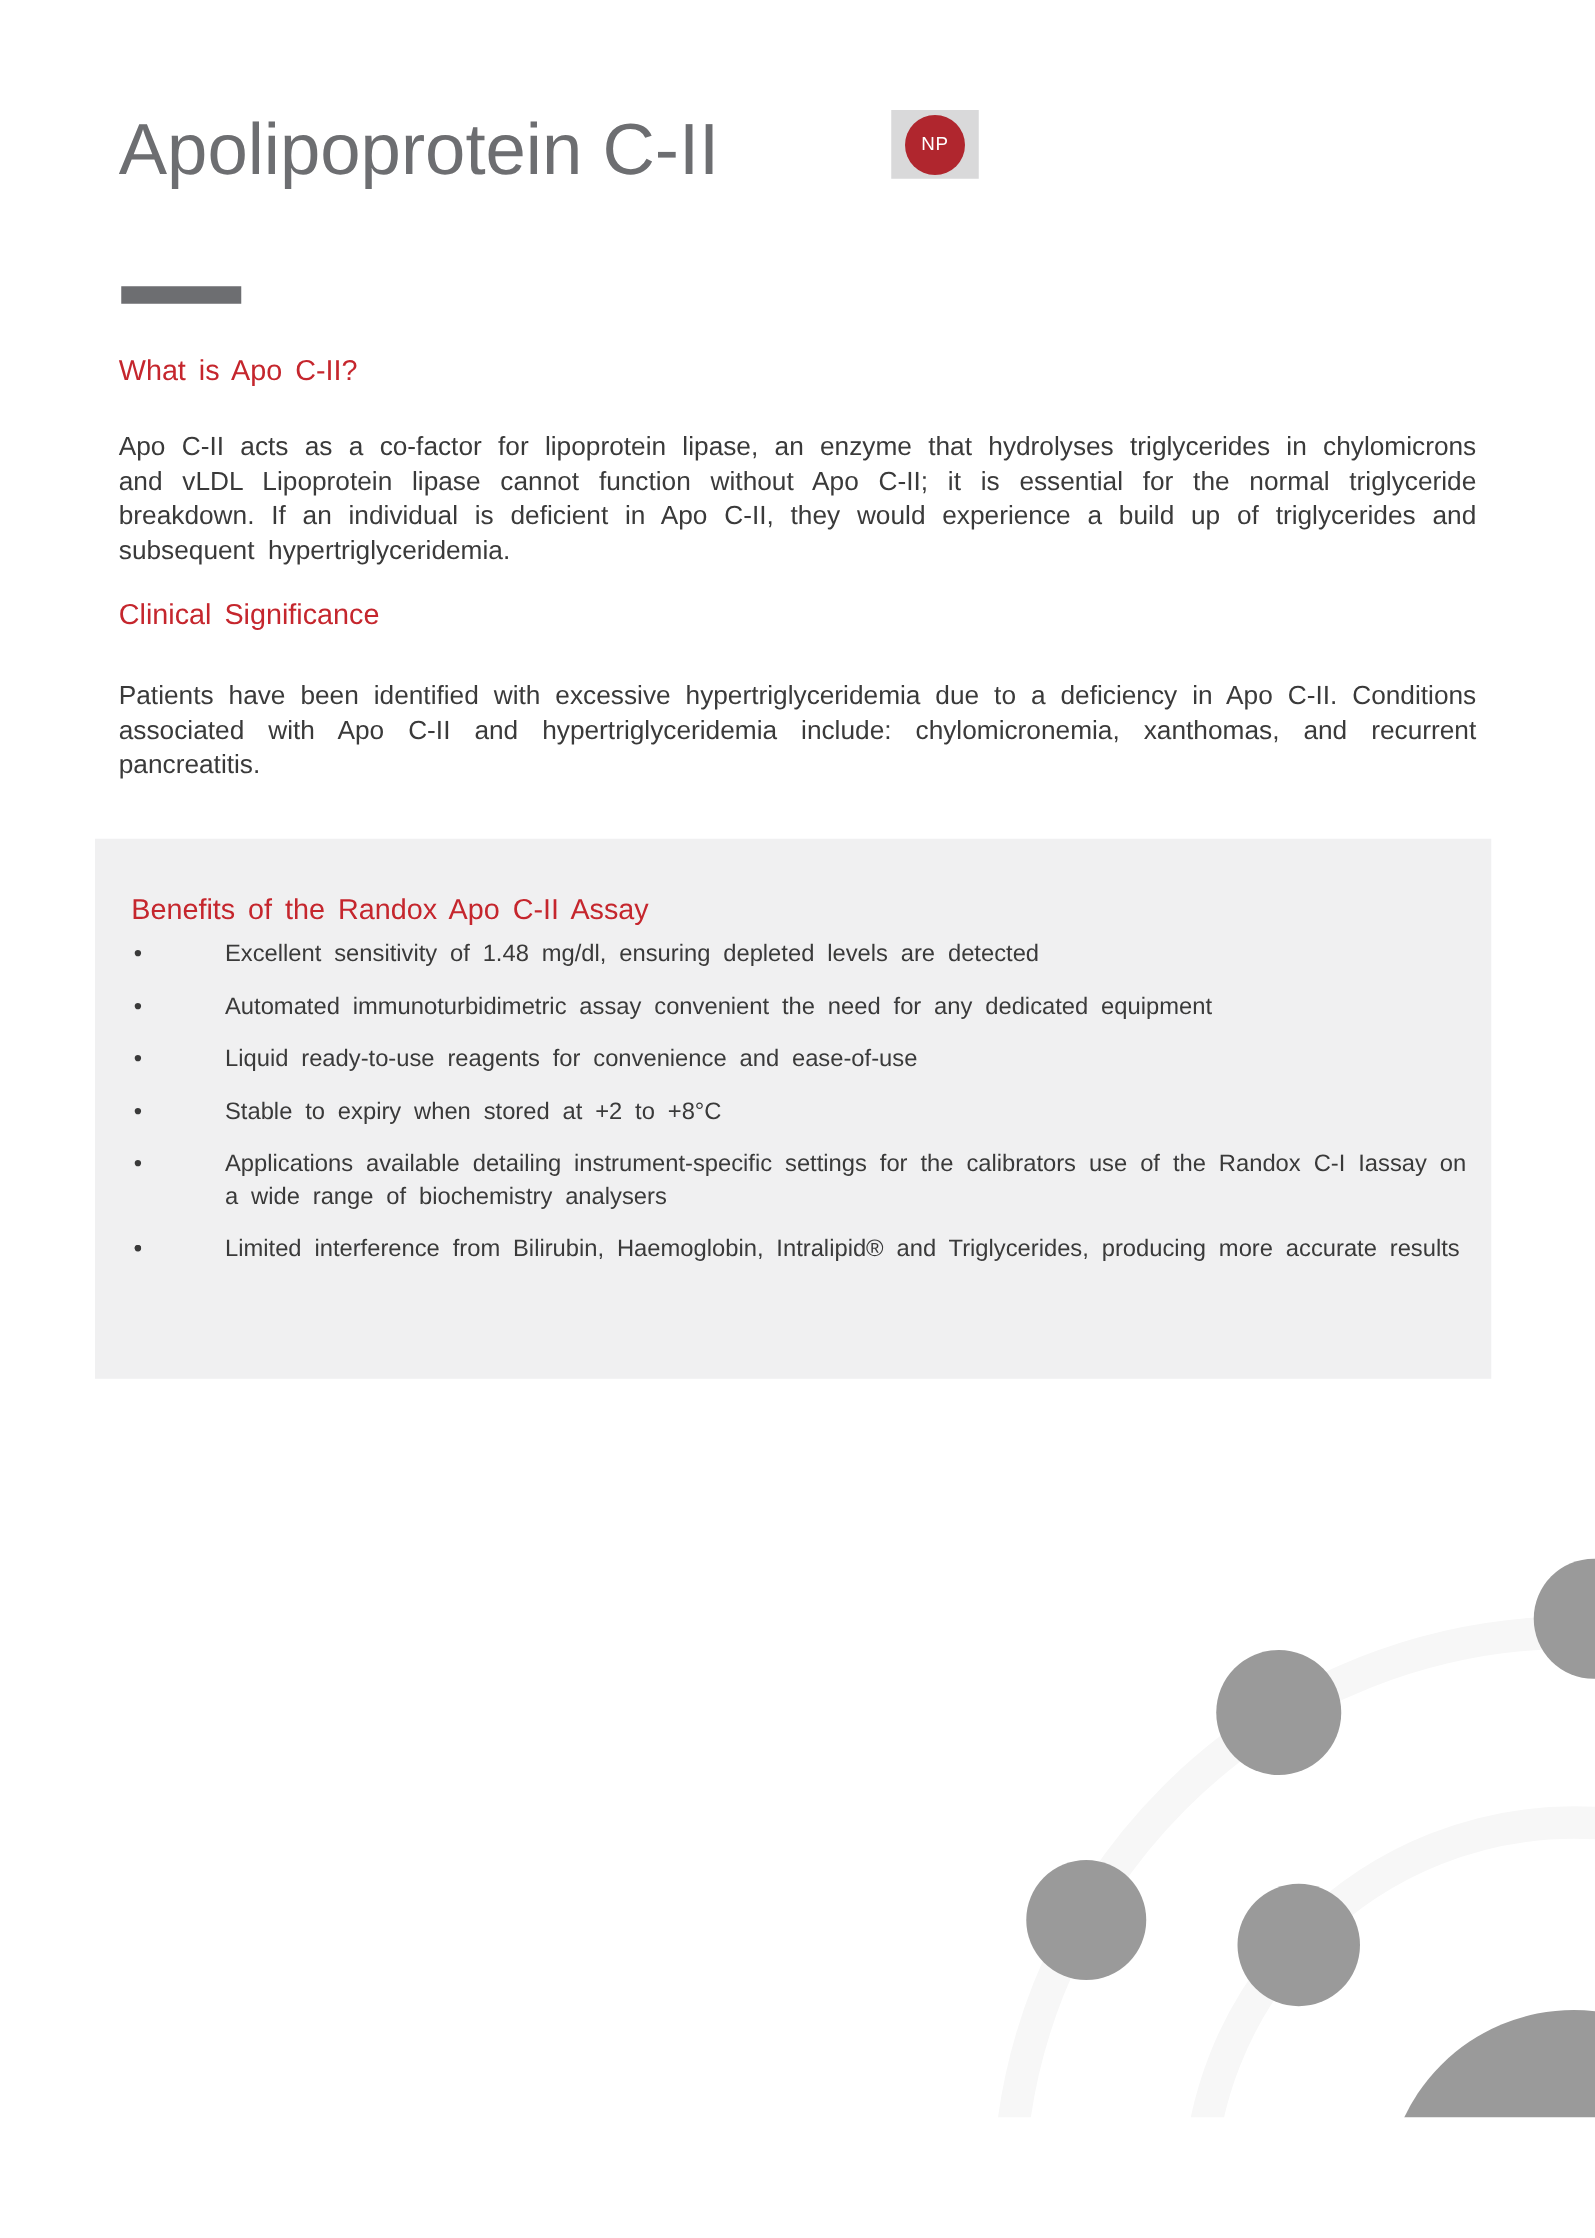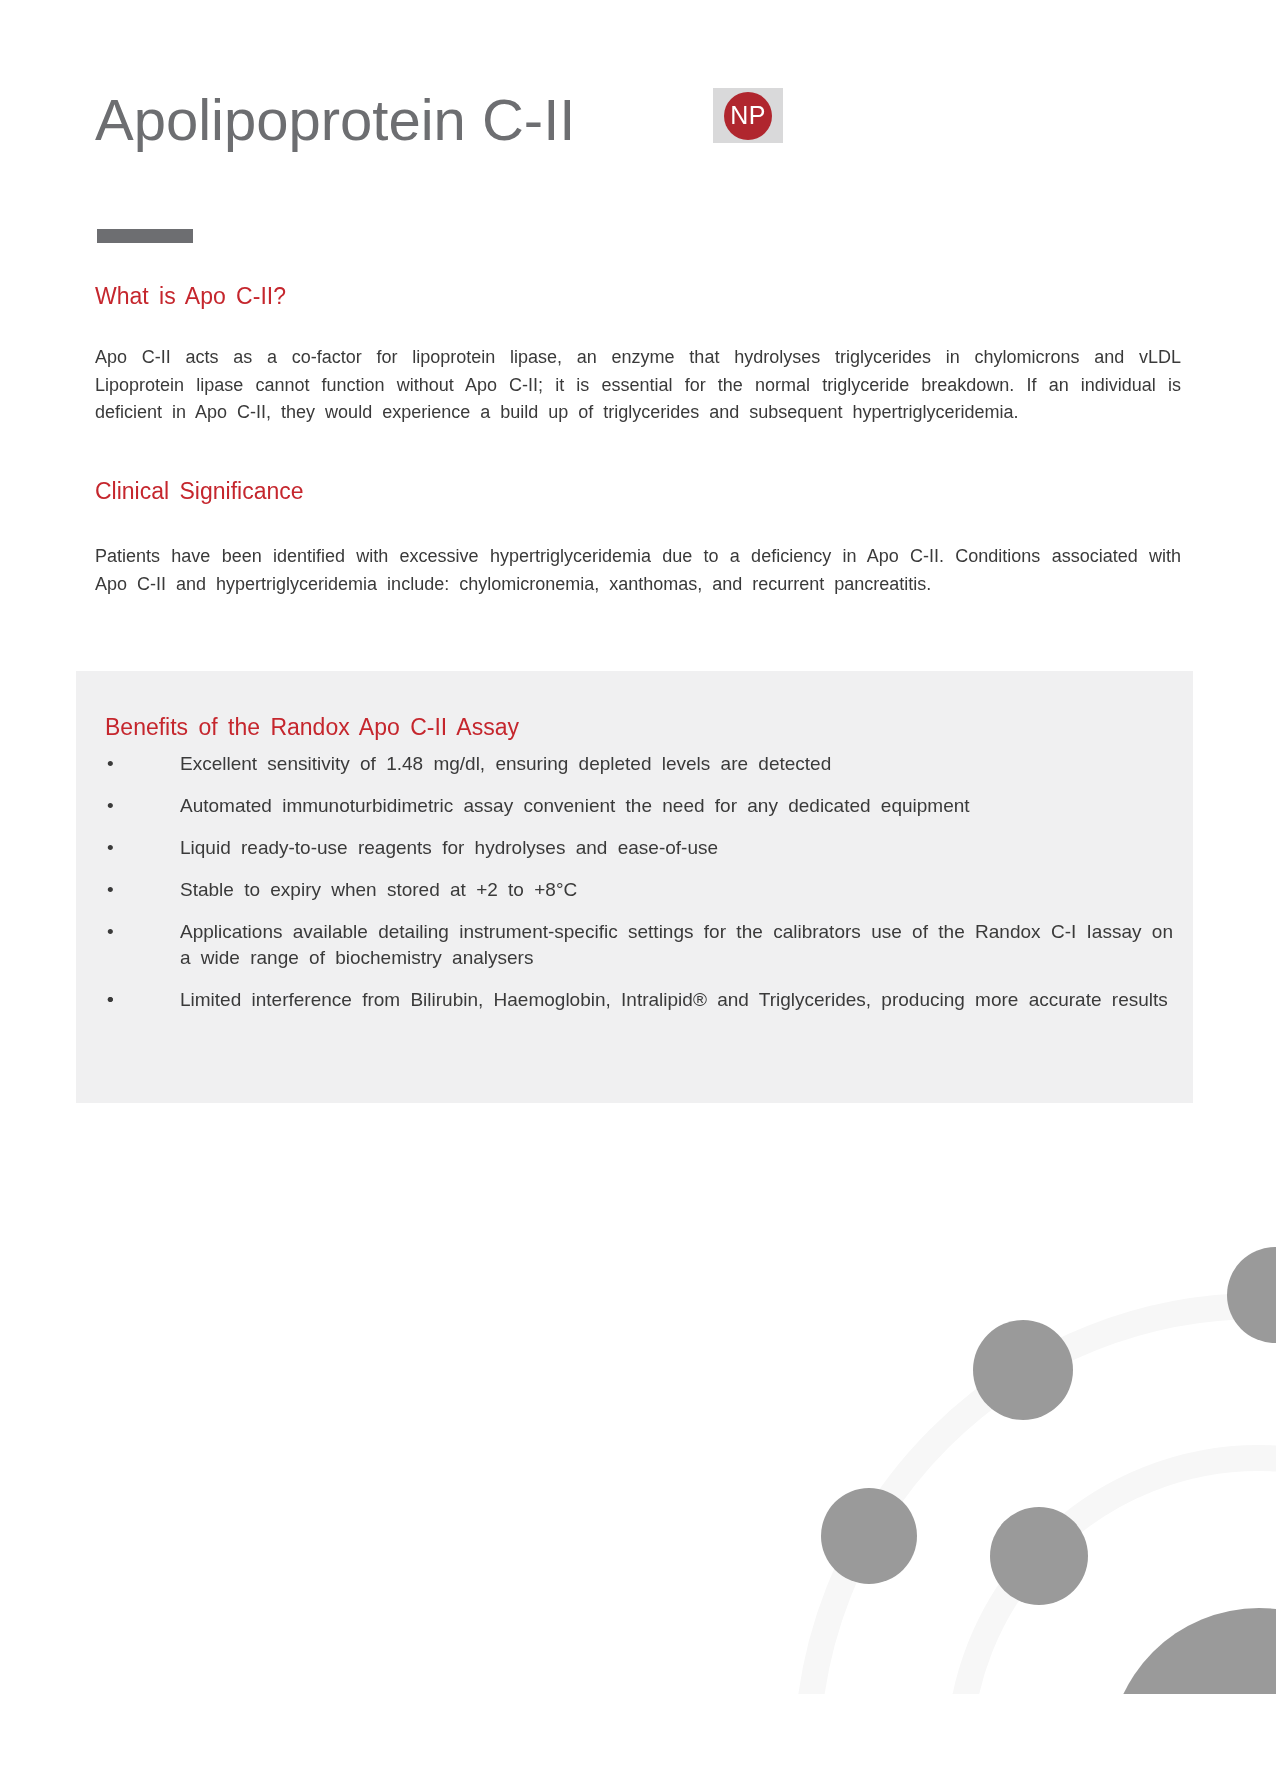--- a/index.html
+++ b/index.html
@@ -39,36 +39,36 @@
   .np-badge{
     position:absolute;left:713px;top:88px;
     width:70px;height:55px;background:#d9d9da;
     display:flex;align-items:center;justify-content:center;
   }
   .np-circle{
     width:48px;height:48px;border-radius:50%;
     background:#b0262e;
     display:flex;align-items:center;justify-content:center;
   }
-  .np-circle span{color:#ffffff;font-size:25px;letter-spacing:0.5px;}
+  .np-circle span{color:#ffffff;font-size:15px;letter-spacing:0.5px;}
 
   .title-rule{
     position:absolute;left:97px;top:229px;
     width:96px;height:14px;background:#6d6e71;
   }
 
   .red-heading{
     margin:0;font-size:23px;font-weight:400;
     color:#c5262d;word-spacing:4px;
   }
   .h-what{position:absolute;left:95px;top:283px;}
   .h-clinical{position:absolute;left:95px;top:478px;}
 
   .body-text{
-    margin:0;font-size:18px;line-height:27.5px;
+    margin:0;font-size:21px;line-height:27.5px;
     text-align:justify;word-spacing:5px;color:#3a3a3a;
   }
   .p-what{position:absolute;left:95px;top:344px;width:1086px;}
   .p-clinical{position:absolute;left:95px;top:543px;width:1086px;}
 
   
   .benefits-box{
     position:absolute;left:76px;top:671px;
     width:1117px;height:432px;background:#f0f0f1;
     box-sizing:border-box;
@@ -134,21 +134,21 @@
         <li>
           <span class="bullet">•</span>
           <span>Excellent sensitivity of 1.48 mg/dl, ensuring depleted levels are detected</span>
         </li>
         <li>
           <span class="bullet">•</span>
           <span>Automated immunoturbidimetric assay convenient the need for any dedicated equipment</span>
         </li>
         <li>
           <span class="bullet">•</span>
-          <span>Liquid ready-to-use reagents for hydrolyses and  ease-of-use</span>
+          <span>Liquid ready-to-use reagents for convenience and  ease-of-use</span>
         </li>
         <li>
           <span class="bullet">•</span>
           <span>Stable to expiry when stored at +2 to +8°C</span>
         </li>
         <li>
           <span class="bullet">•</span>
           <span>Applications available detailing instrument-specific settings for the calibrators use of the Randox C-I Iassay on a wide range of biochemistry analysers</span>
         </li>
         <li>

